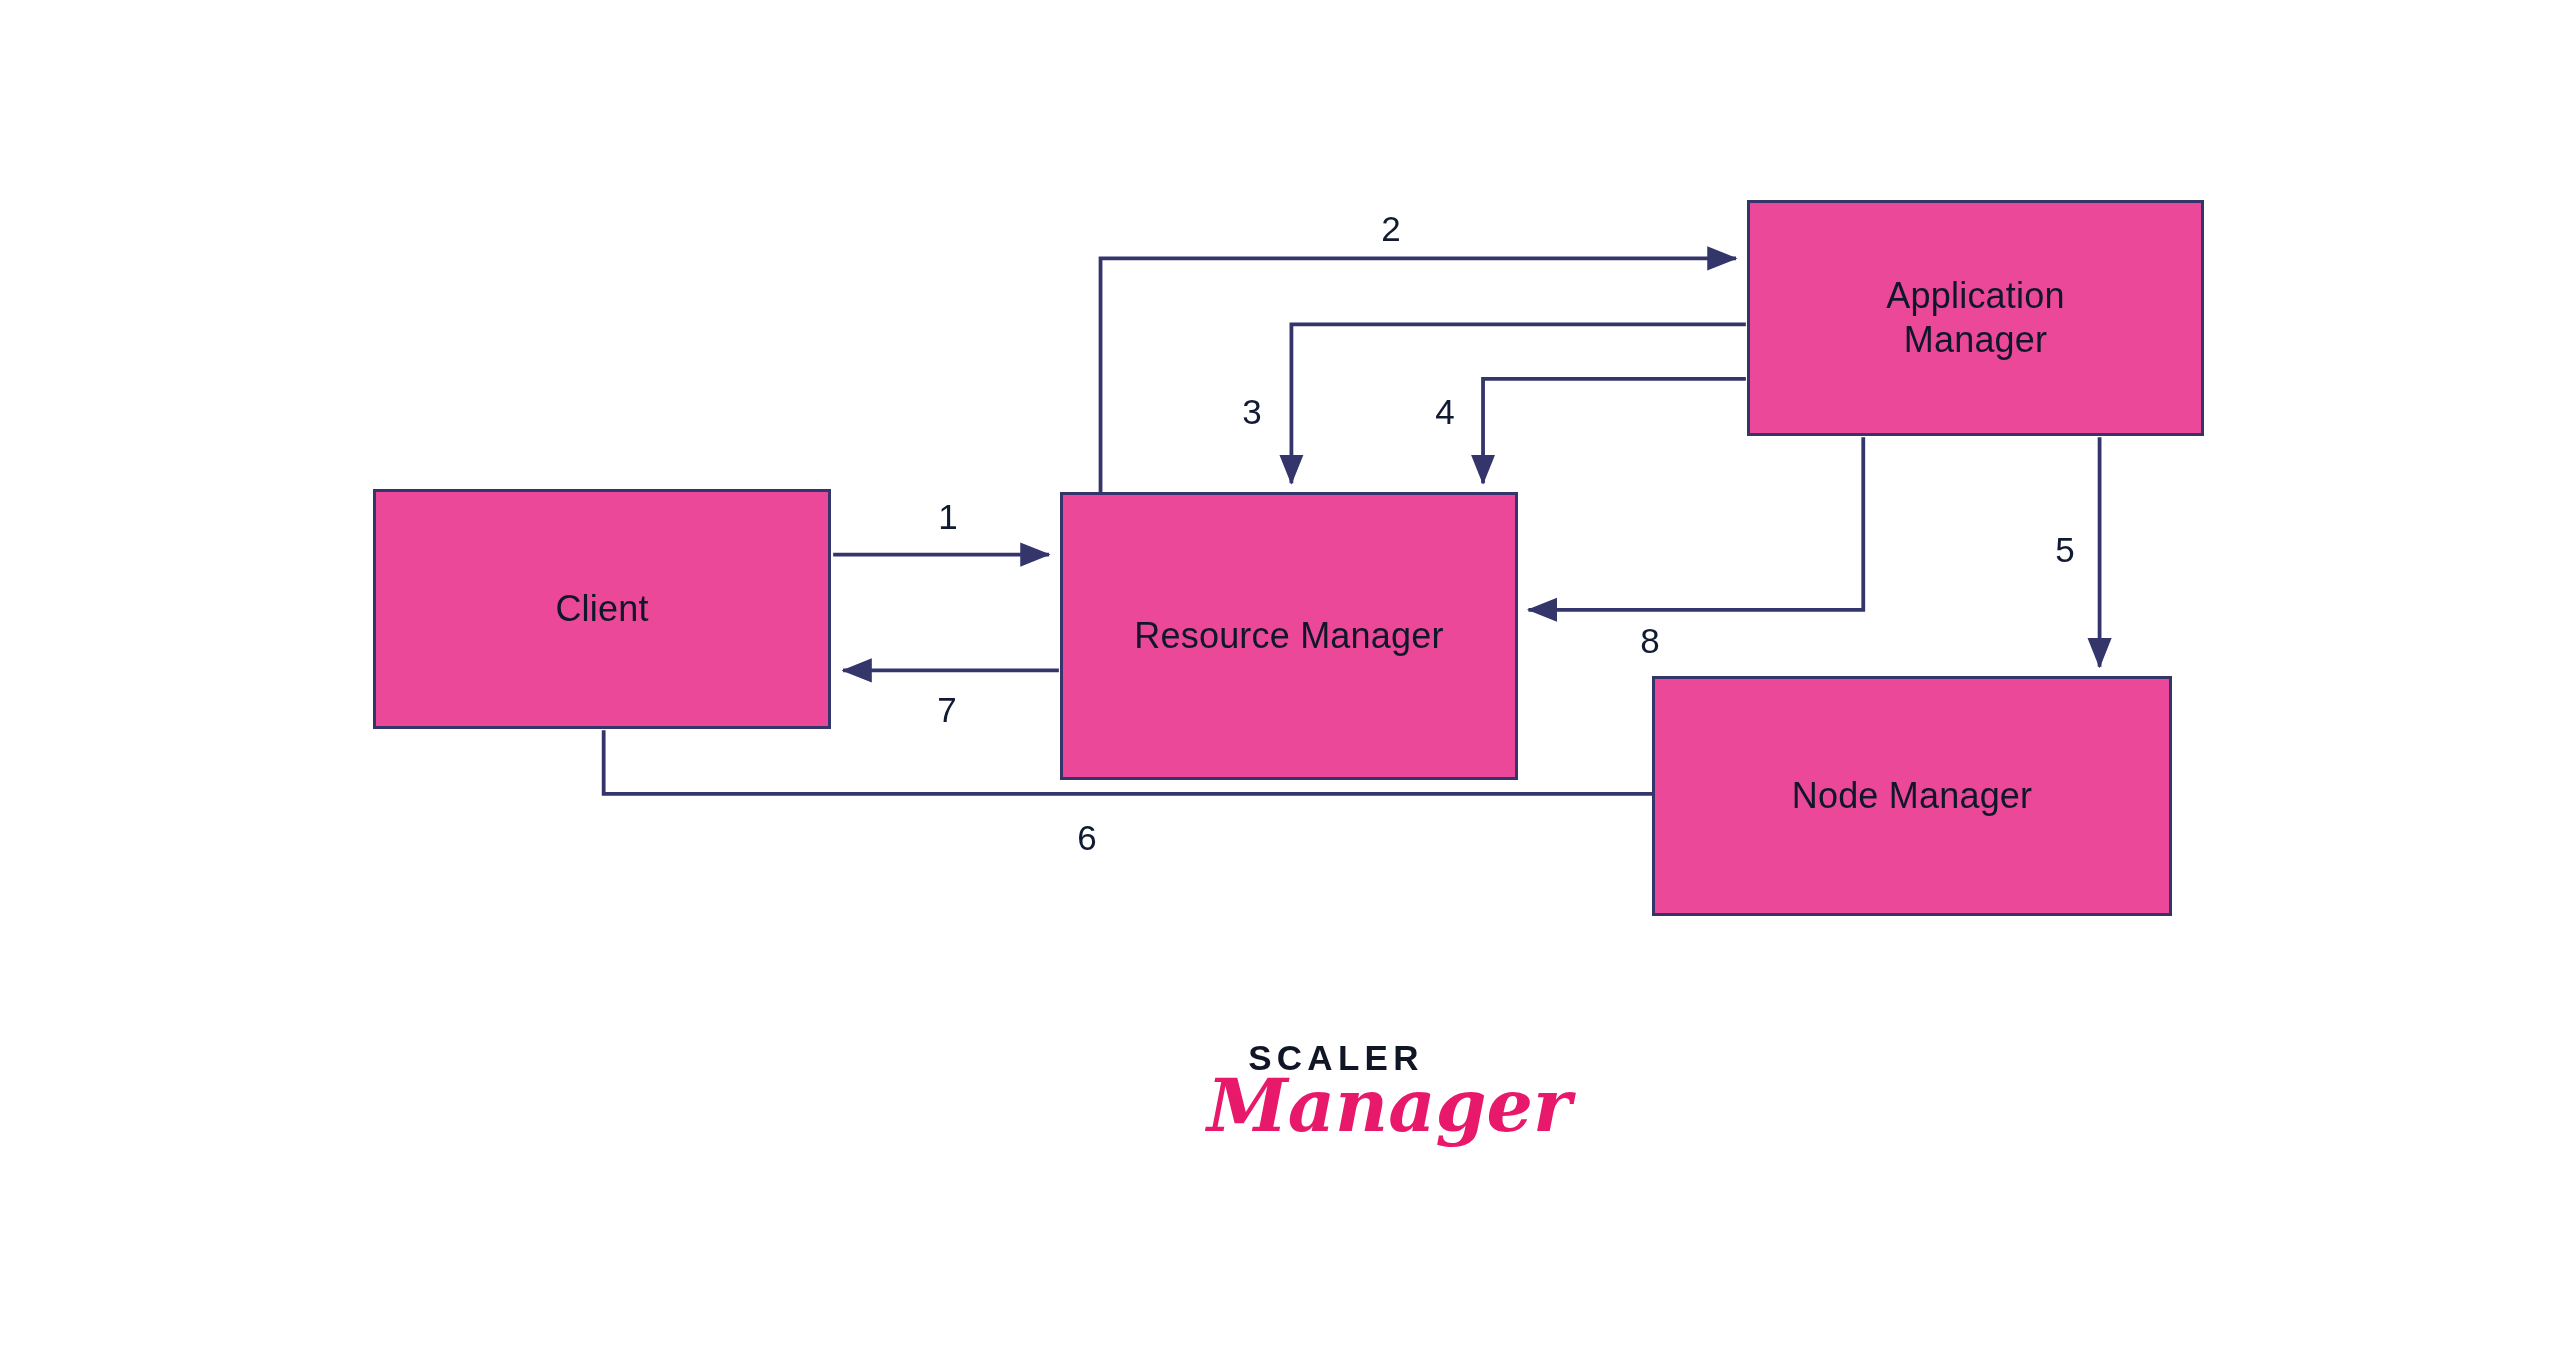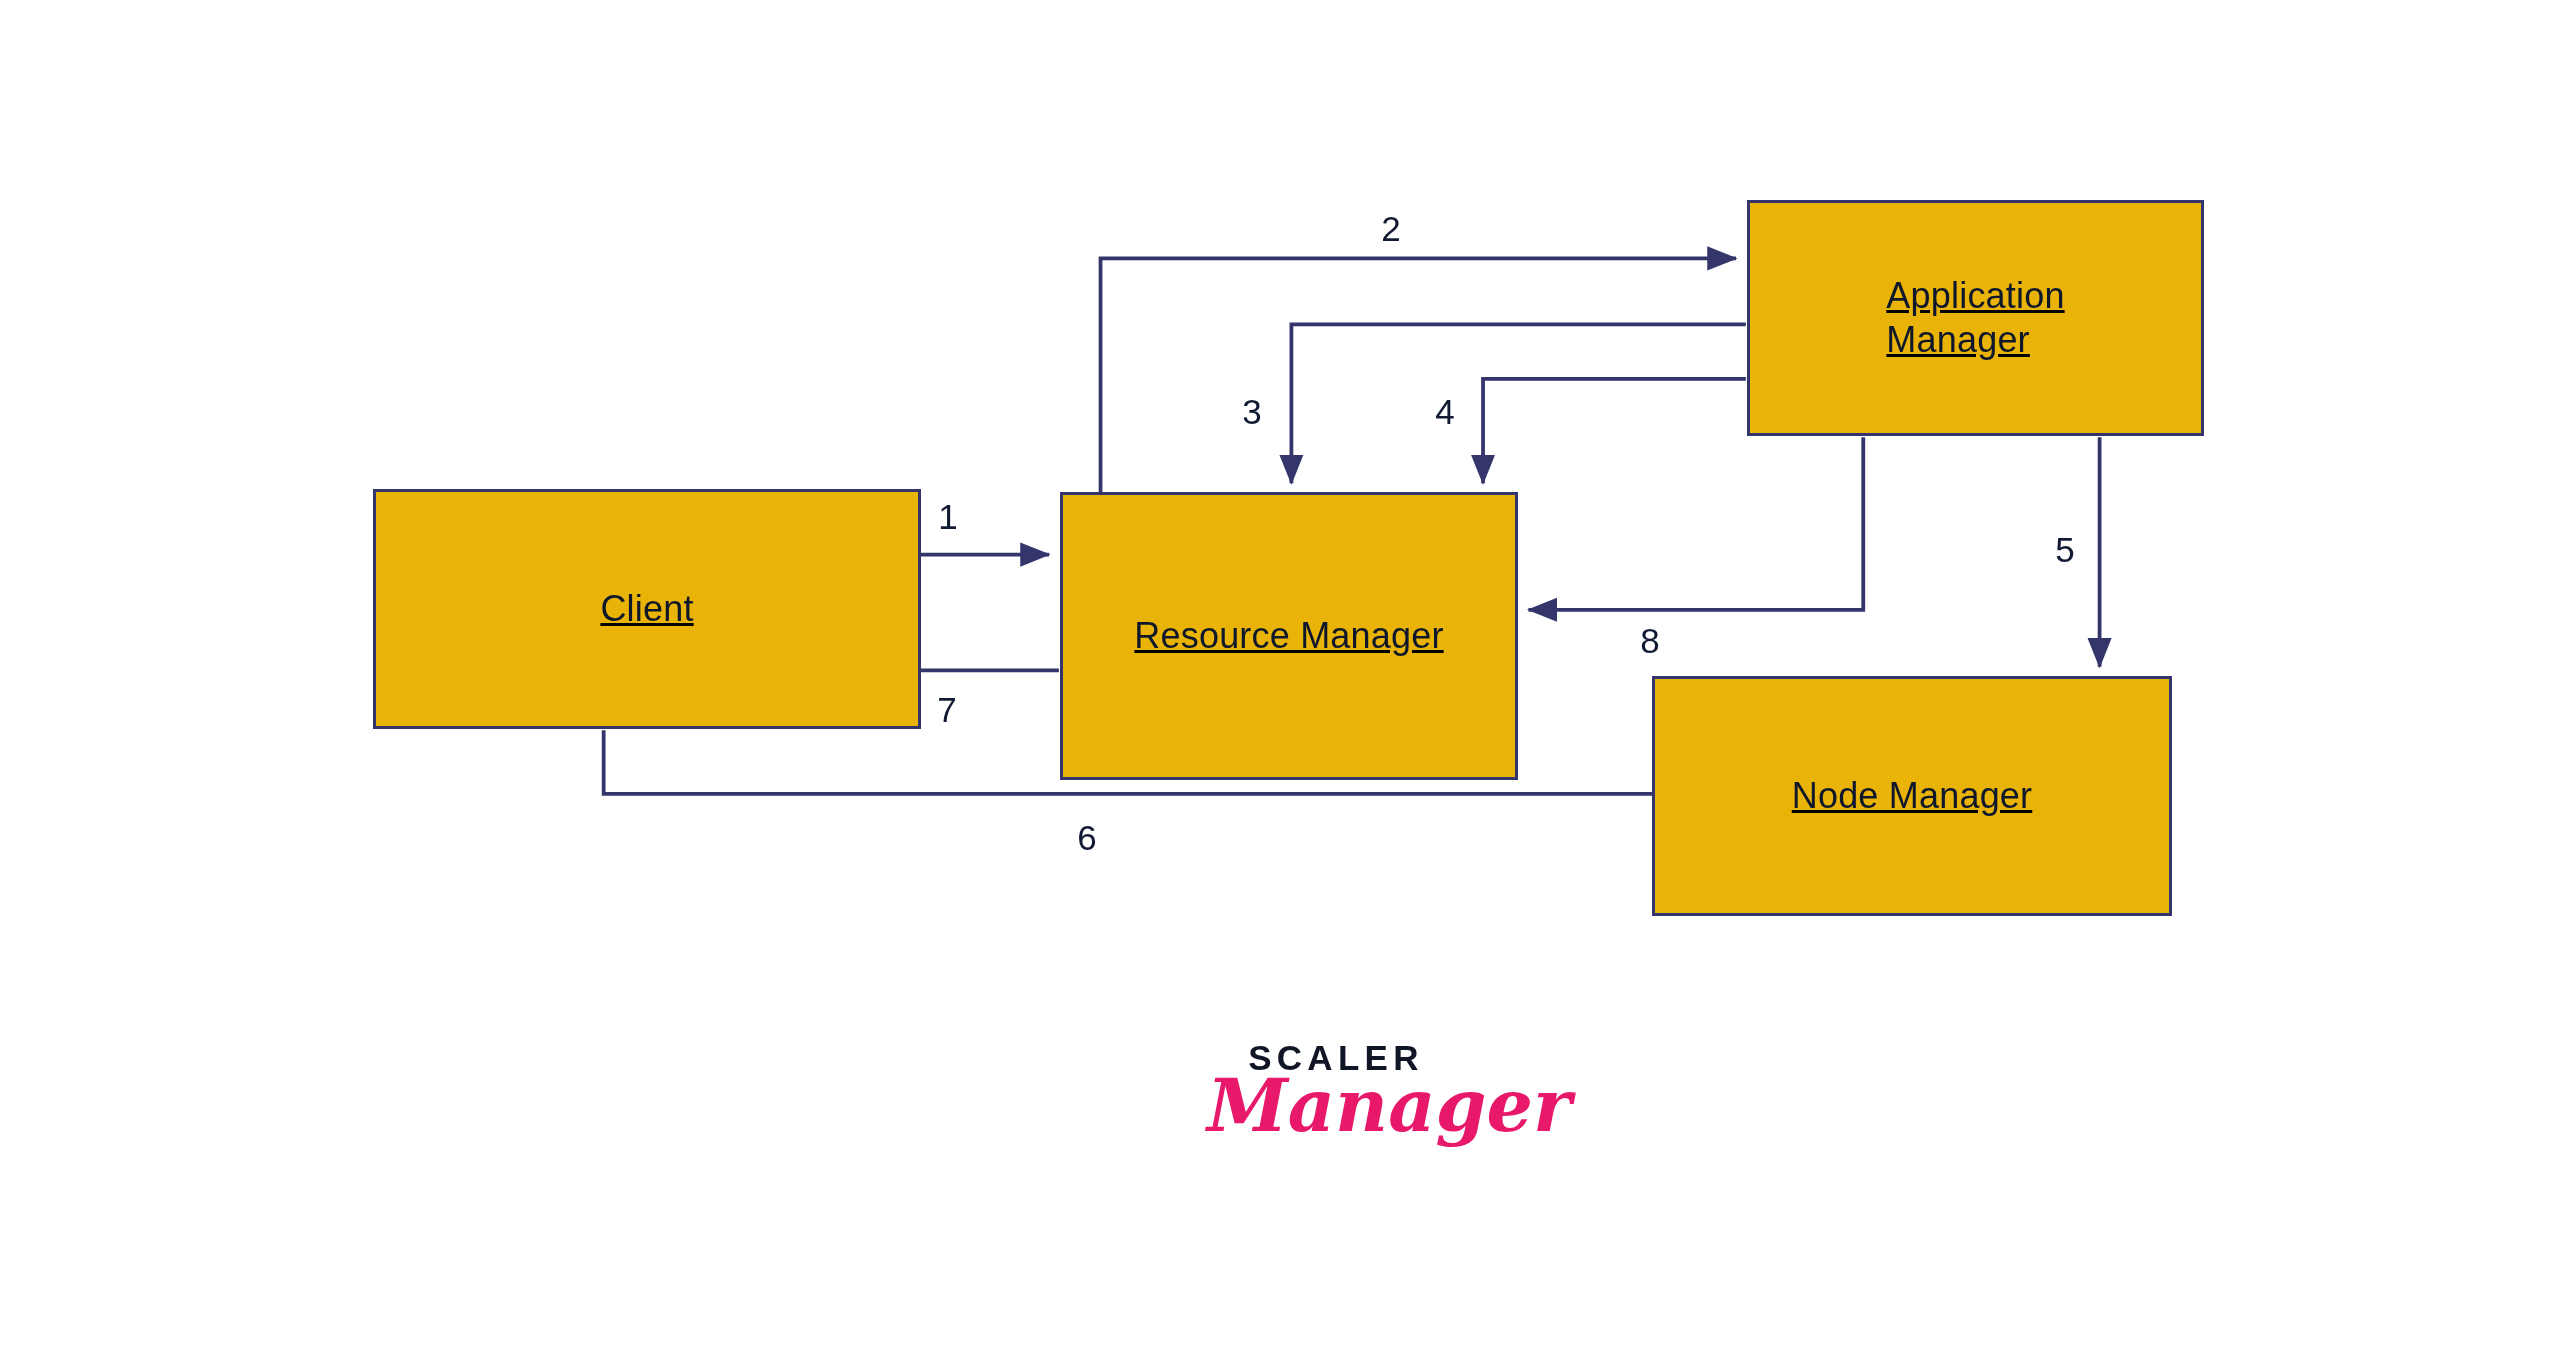--- a/index.html
+++ b/index.html
@@ -22,28 +22,28 @@
   }
   .diagram-svg {
     position: absolute;
     left: 0;
     top: 0;
     width: 2576px;
     height: 1356px;
   }
   .node-box {
     position: absolute;
-    background: #eab308;
+    background: #ec4899;
     border: 3px solid #33356b;
     box-sizing: border-box;
     display: flex;
     align-items: center;
     justify-content: center;
+    text-align: center;
     z-index: 5;
-    text-decoration: underline;
   }
   .node-label {
     font-family: "Liberation Sans", sans-serif;
     font-size: 36px;
     color: #0f172a;
     line-height: 1.22;
     letter-spacing: 0.2px;
     white-space: pre-line;
   }
   .edge-label {
@@ -116,21 +116,21 @@
       <path d="M2772,577 L2772,880" marker-end="url(#arrowhead)"></path>
 
       <path d="M797,964 L797,1048 L2292,1048" marker-end="url(#arrowhead)"></path>
 
       <path d="M1398,885 L1113,885" marker-end="url(#arrowhead)"></path>
 
       <path d="M2460,577 L2460,805 L2018,805" marker-end="url(#arrowhead)"></path>
     </g>
   </svg>
 
-  <div class="node-box" style="left:373px; top:489px; width:548px; height:240px;">
+  <div class="node-box" style="left:373px; top:489px; width:458px; height:240px;">
     <span class="node-label">Client</span>
   </div>
 
   <div class="node-box" style="left:1060px; top:492px; width:458px; height:288px;">
     <span class="node-label">Resource Manager</span>
   </div>
 
   <div class="node-box" style="left:1747px; top:200px; width:457px; height:236px;">
     <span class="node-label">Application
 Manager</span>

